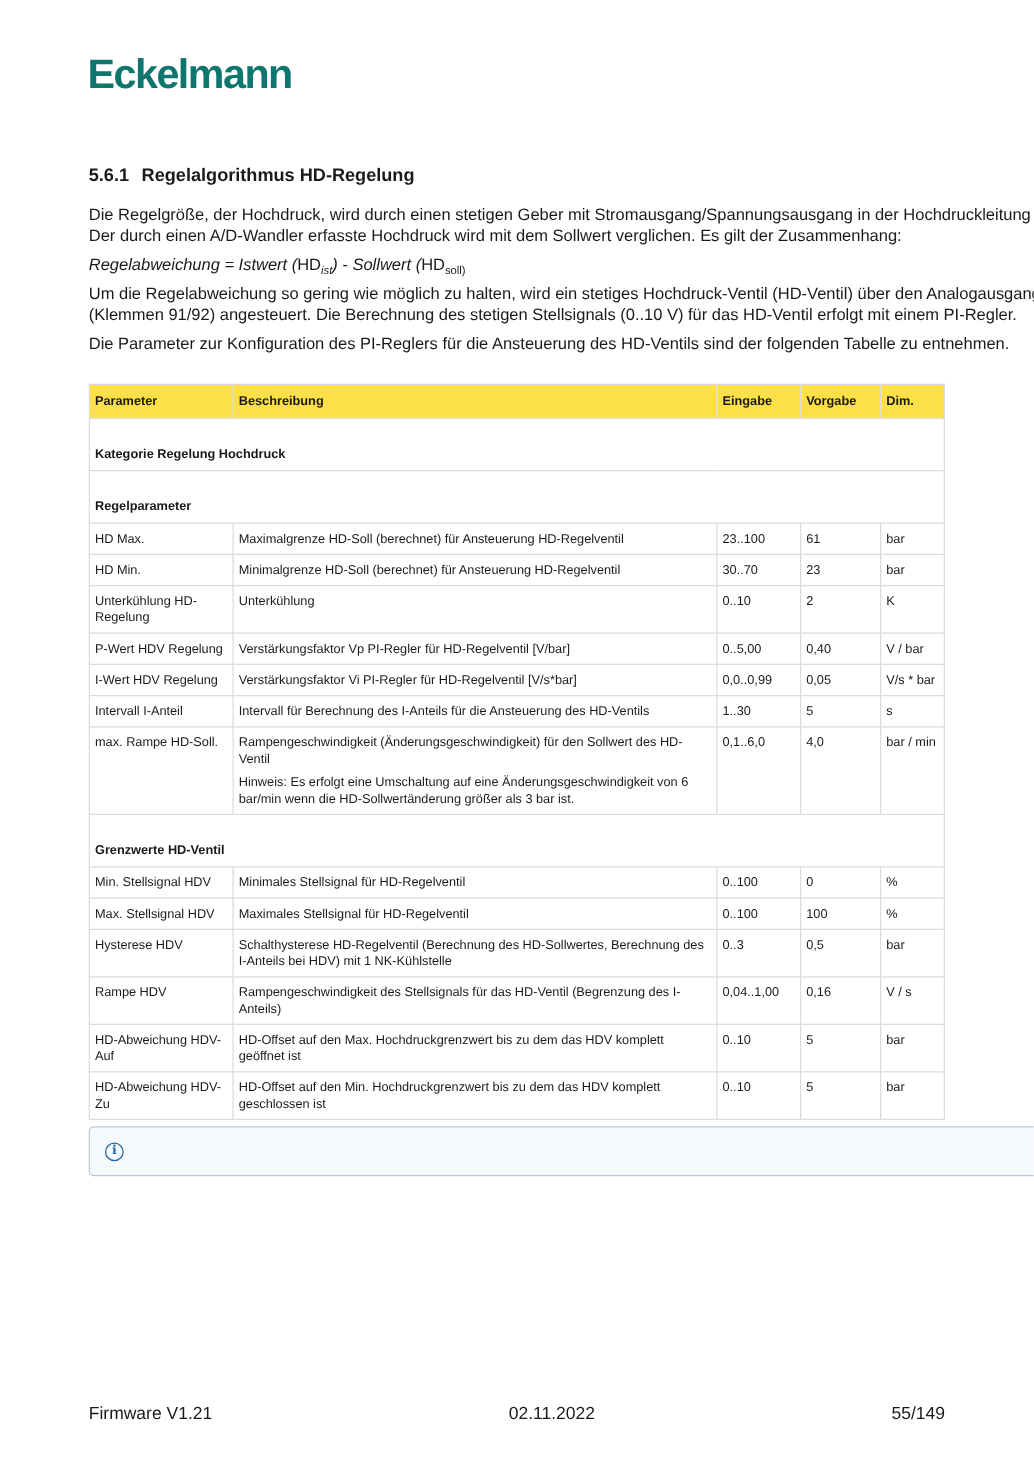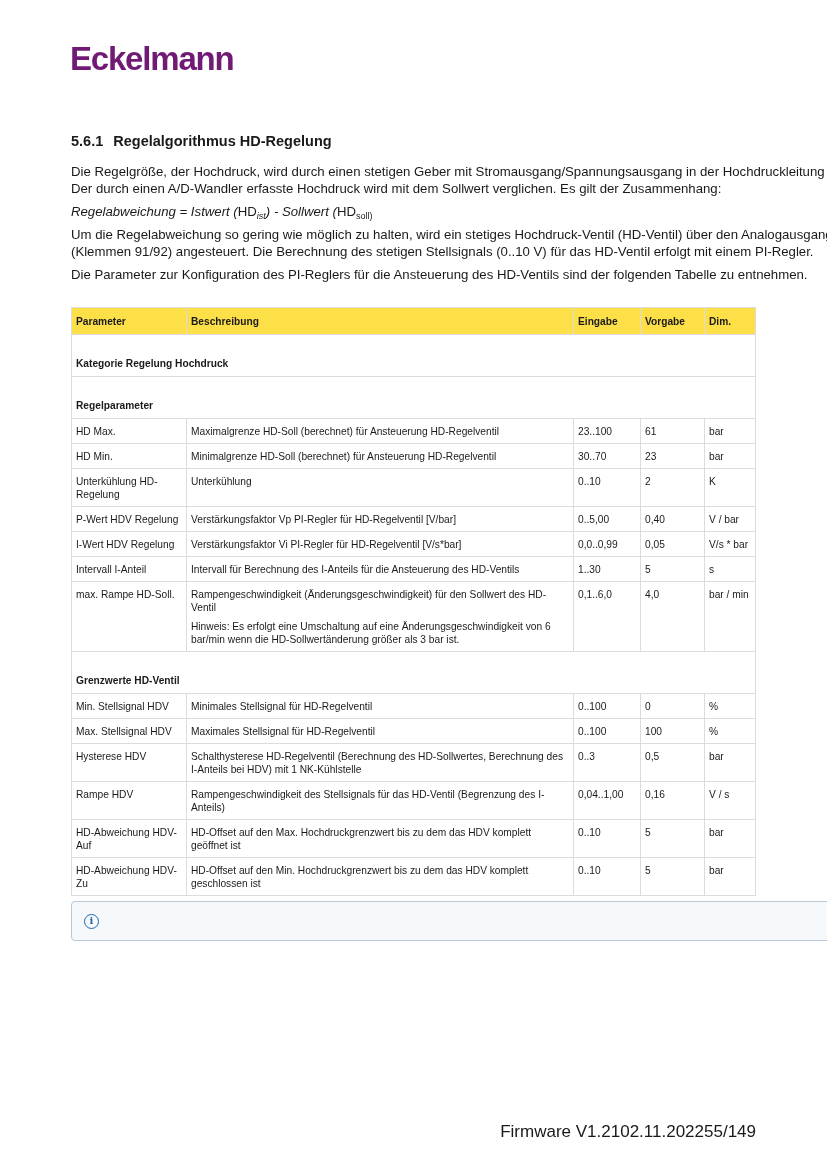--- a/index.html
+++ b/index.html
@@ -3,21 +3,21 @@
 <meta charset="utf-8">
 <style>
   html, body { margin: 0; padding: 0; background: #ffffff; }
   body {
     width: 827px; height: 1169px; position: relative; overflow: hidden;
     font-family: "Liberation Sans", sans-serif; color: #1a1a1a;
   }
   .logo {
     position: absolute; left: 70px; top: 40px;
     font-family: "Liberation Sans", sans-serif; font-weight: bold;
-    font-size: 33px; letter-spacing: -1.2px; color: #701a75;
+    font-size: 33px; letter-spacing: -1.2px; color: #0f766e;
   }
   .content { position: absolute; left: 71px; top: 133px; width: 817px; }
   h2 {
     font-size: 14.5px; font-weight: bold; margin: 0 0 14px 0; color: #1a1a1a;
   }
   h2 .num { margin-right: 6px; }
   p { font-size: 13.2px; line-height: 17px; margin: 0 0 6px 0; }
   p.formula { font-style: italic; }
   p.formula .up { font-style: normal; }
   sub { font-size: 9px; vertical-align: -3px; line-height: 0; }
@@ -43,21 +43,21 @@
     padding-left: 12px; font-size: 13.2px;
   }
   .notice .icon {
     width: 15px; height: 15px; border-radius: 50%; border: 1.5px solid #2266aa;
     color: #2266aa; font-size: 10px; font-weight: bold; text-align: center;
     line-height: 15px; margin-right: 12px; box-sizing: border-box; line-height: 12px;
     font-family: "DejaVu Serif", serif;
   }
   .footer {
     position: absolute; left: 71px; top: 1122px; width: 685px;
-    font-size: 17px; display: flex; justify-content: flex-end;
+    font-size: 14px; display: flex; justify-content: space-between; gap: 32px;
   }
 </style>
 </head>
 <body>
 
 <div class="logo">Eckelmann</div>
 
 <div class="content">
   <h2>
     <span class="num">5.6.1</span>

